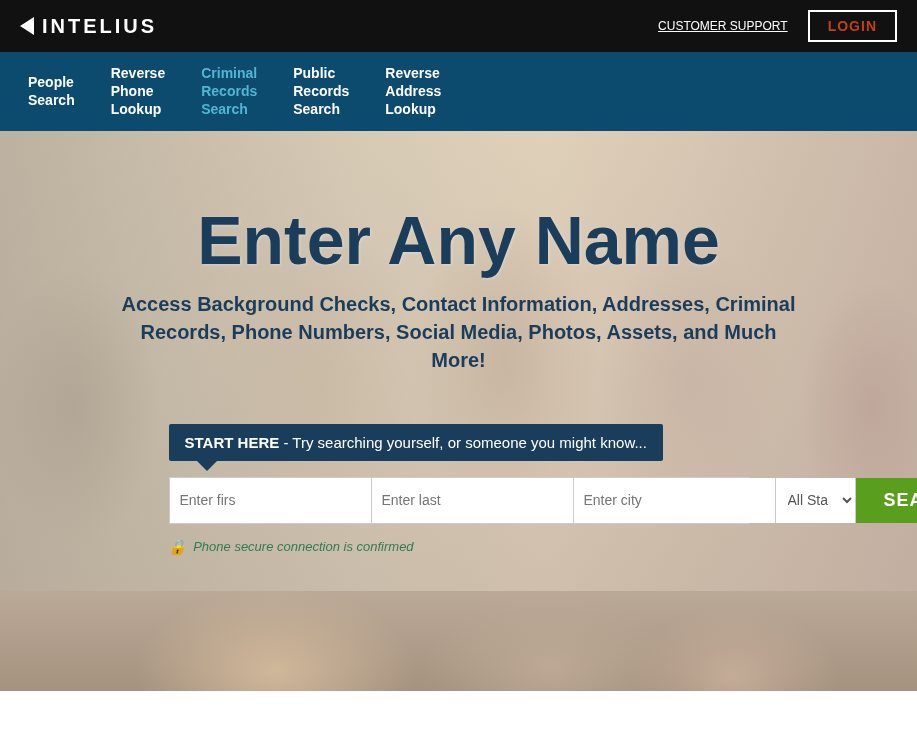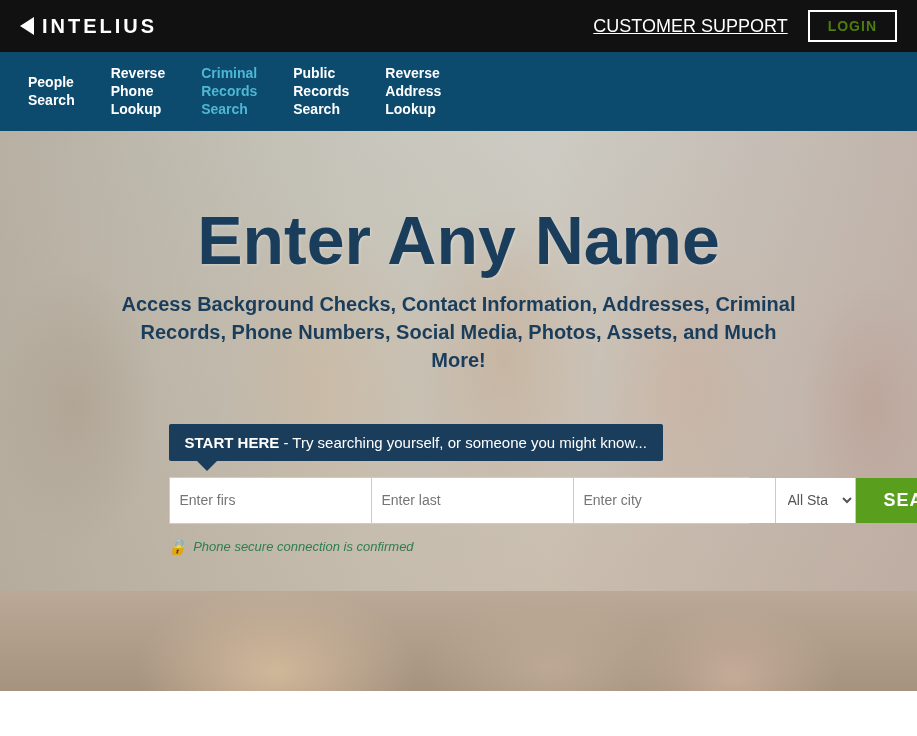--- a/index.html
+++ b/index.html
@@ -31,26 +31,26 @@
       border-right: 14px solid white;
     }
     .header-right {
       display: flex;
       align-items: center;
       gap: 20px;
     }
     .customer-support {
       color: white;
       text-decoration: underline;
-      font-size: 18px;
+      font-size: 12px;
       cursor: pointer;
     }
     .login-btn {
       border: 2px solid white;
-      color: #4d7c0f;
+      color: #c2410c;
       background: transparent;
       padding: 6px 18px;
       font-size: 14px;
       font-weight: bold;
       cursor: pointer;
       letter-spacing: 1px;
     }
 
     
     .nav {
@@ -73,21 +73,21 @@
       white-space: pre-line;
     }
     .nav-item.active {
       color: #4db8d4;
     }
 
     
     .hero {
       position: relative;
       min-height: 460px;
-      background: #7dd3fc;
+      background: #fef9c3;
       display: flex;
       flex-direction: column;
       align-items: center;
       justify-content: center;
       overflow: hidden;
     }
     .hero-bg {
       position: absolute;
       inset: 0;
       background: linear-gradient(

